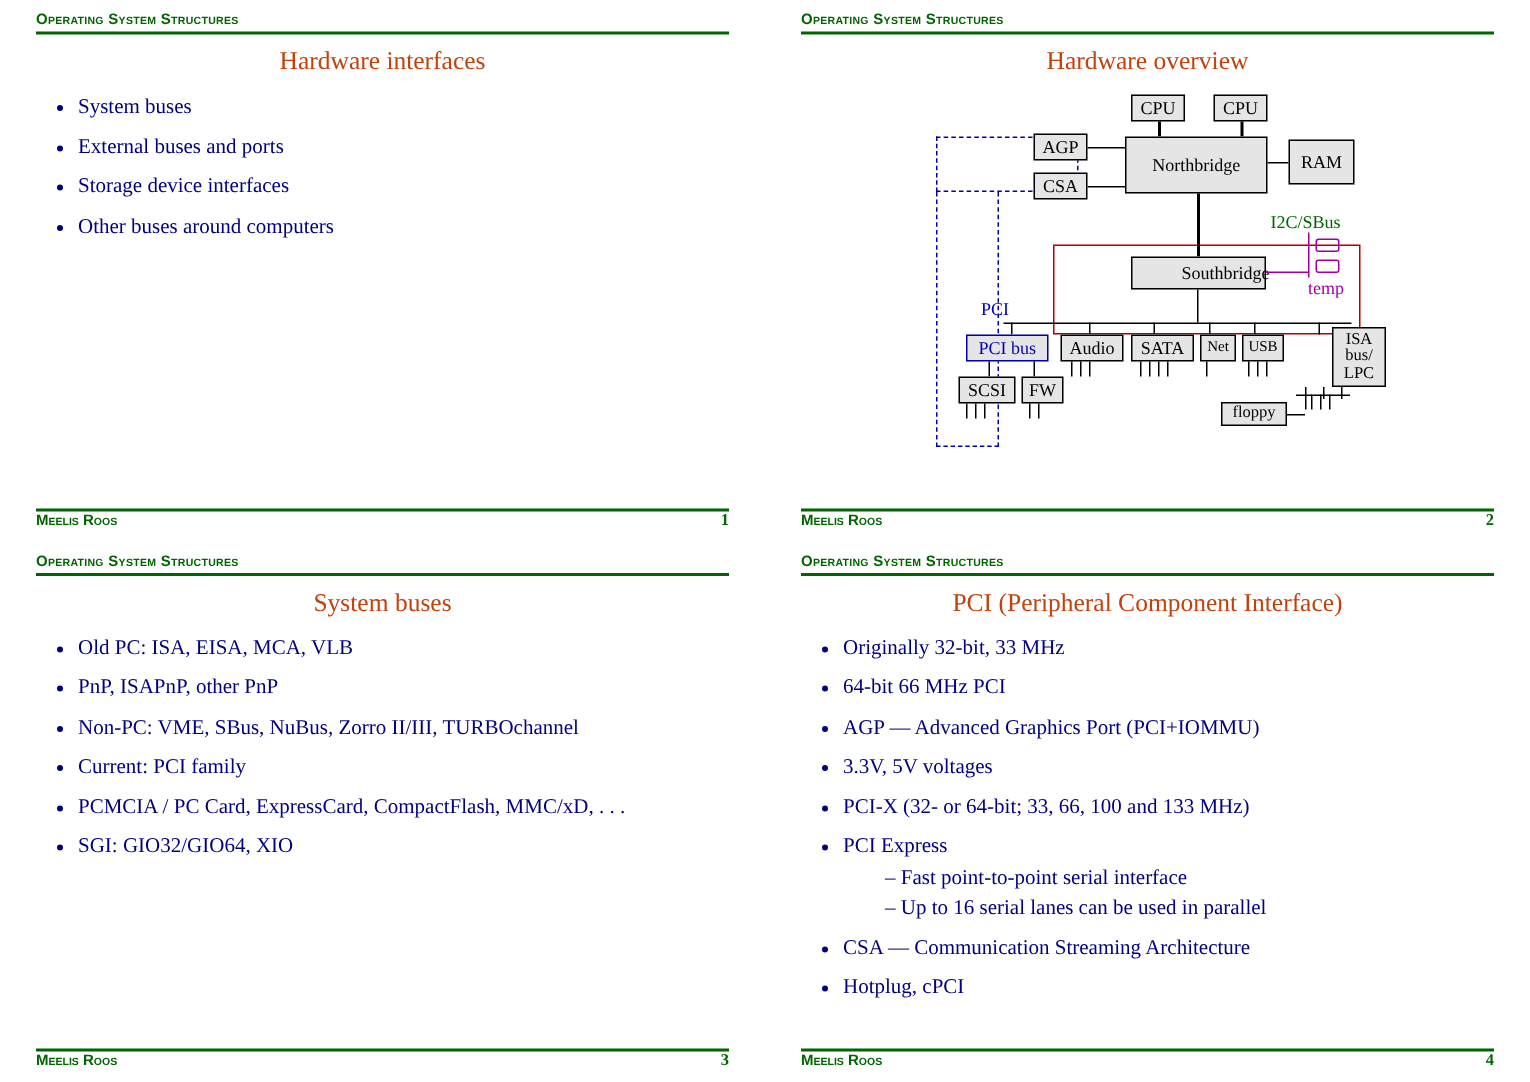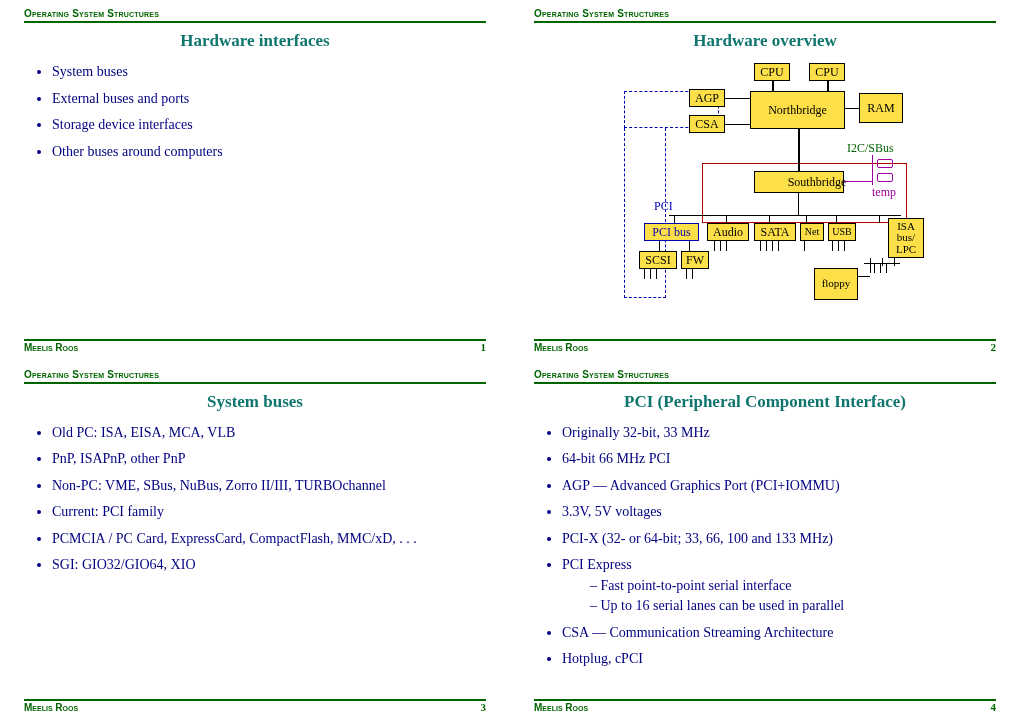--- a/index.html
+++ b/index.html
@@ -31,22 +31,22 @@
     font-family: Arial, Helvetica, sans-serif;
     font-variant: small-caps;
     letter-spacing: .02em;
     color: #006400;
     font-size: 10px;
     font-weight: bold;
     margin: 0 0 2px 0;
   }
   .title {
     text-align: center;
-    color: #0f766e;
-    font-weight: bold;
+    color: #c2410c;
+    font-weight: normal;
     font-size: 17px;
     margin: 8px 0 12px 0;
   }
   .content {
     color: #000080;
     font-size: 14px;
   }
   .content ul {
     margin: 0 0 0 10px;
     padding-left: 18px;
@@ -95,21 +95,21 @@
     position: relative;
     width: 320px;
     height: 245px;
     margin-left: 80px;
     margin-top: 6px;
     font-size: 12px;
     color: #000;
   }
   .box {
     position: absolute;
-    background: #fde047;
+    background: #e5e5e5;
     border: 1px solid #000;
     display: flex;
     align-items: center;
     justify-content: center;
     text-align: center;
     line-height: 1.05;
     box-sizing: border-box;
   }
   .lbl {
     position: absolute;
@@ -228,21 +228,21 @@
       <div class="line-v" style="left:75px; top:178px; height:10px;"></div>
       <div class="box" style="left:25px; top:188px; width:38px; height:18px;">SCSI</div>
       <div class="box" style="left:67px; top:188px; width:28px; height:18px;">FW</div>
       <div class="pins" style="left:30px; top:206px;"><span></span><span></span><span></span></div>
       <div class="pins" style="left:72px; top:206px;"><span></span><span></span></div>
 
       <div class="line-h" style="left:250px; top:200px; width:36px;"></div>
       <div class="line-v" style="left:256px; top:195px; height:15px;"></div>
       <div class="line-v" style="left:268px; top:195px; height:8px;"></div>
       <div class="line-v" style="left:280px; top:195px; height:8px;"></div>
-      <div class="box" style="left:200px; top:205px; width:44px; height:32px; font-size:11px;">floppy</div>
+      <div class="box" style="left:200px; top:205px; width:44px; height:16px; font-size:11px;">floppy</div>
       <div class="line-h" style="left:244px; top:213px; width:12px;"></div>
       <div class="pins" style="left:260px; top:200px;"><span></span><span></span><span></span></div>
     </div>
 
     <div class="footer">
       <hr class="botline">
       <div class="footrow">
         <span class="author">Meelis Roos</span>
         <span class="pgnum">2</span>
       </div>

